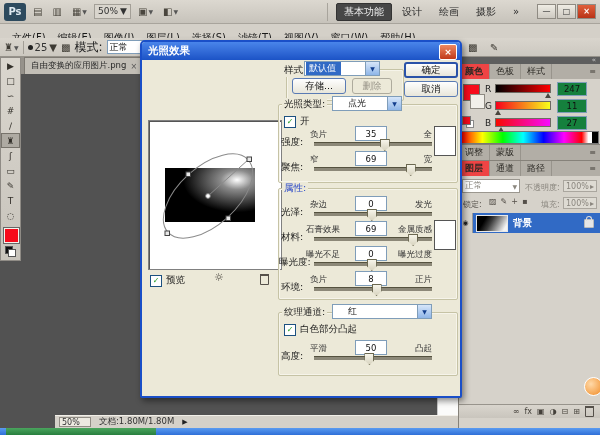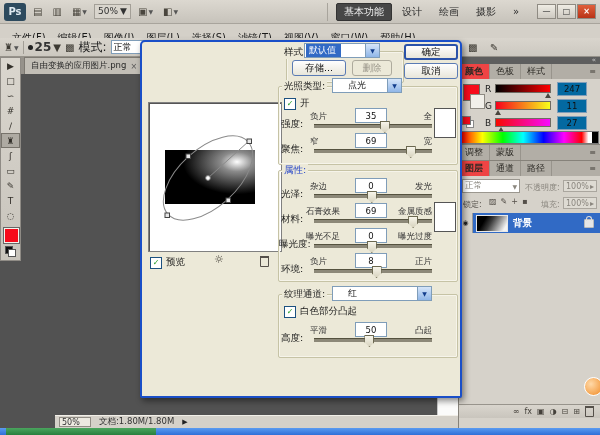--- a/index.html
+++ b/index.html
@@ -33,21 +33,21 @@
 
   
   .optionsbar{position:absolute;left:0;top:38px;width:600px;height:19px;
               background:linear-gradient(#d9d5cd,#ccc8c0);border-bottom:1px solid #96928a;
               display:flex;align-items:center;gap:4px;padding:0 4px;box-sizing:border-box;}
   .opticon{color:#3d3a33;font-size:10px;display:flex;align-items:center;gap:1px;}
   .opticon .dd{font-size:6px;color:#555;}
   .optsep{width:1px;height:13px;background:#a29e96;}
   .brushchip{display:flex;align-items:center;gap:2px;}
   .brushdot{width:5px;height:5px;border-radius:50%;background:#222;}
-  .brushsize{font-size:12px;color:#333;font-weight:bold;}
+  .brushsize{font-size:10px;color:#333;}
   .modelabel{font-size:12px;color:#222;}
   .modecombo{width:52px;height:14px;background:#fff;border:1px solid #7f9db9;font-size:9px;
              display:flex;align-items:center;justify-content:space-between;padding:0 2px;box-sizing:border-box;}
 
   
   .toolbar{position:absolute;left:0;top:57px;width:21px;height:204px;
            background:linear-gradient(180deg,#dad6ce,#c8c4bc);border:1px solid #8f8b85;
            box-sizing:border-box;z-index:3;}
   .tool{width:19px;height:15px;display:flex;align-items:center;justify-content:center;
         font-size:9px;color:#33302a;}
@@ -86,21 +86,21 @@
   .colorcontent{position:absolute;left:0;top:22px;width:100%;height:52px;background:#d6d2ca;}
   .fgbig{position:absolute;left:4px;top:5px;width:15px;height:15px;border:1px solid #6e6a62;}
   .bgoutline{position:absolute;left:11px;top:15px;width:13px;height:13px;border:1px solid #8e8a82;background:#f2f0ea;}
   .minifg{position:absolute;left:3px;top:37px;width:7px;height:7px;border:1px solid #777;}
   .miniwh{position:absolute;left:7px;top:41px;width:6px;height:6px;border:1px solid #888;background:#fff;}
   .crow{position:absolute;left:26px;height:13px;display:flex;align-items:center;}
   .clabel{width:10px;font-size:9px;color:#222;}
   .ctrack{position:relative;width:54px;height:7px;border:1px solid #6e6a62;}
   .cthumb{position:absolute;bottom:-6px;width:0;height:0;border-left:3px solid transparent;
           border-right:3px solid transparent;border-bottom:5px solid #4a463e;transform:translateX(-50%);}
-  .cval{margin-left:6px;width:28px;height:12px;background:#0369a1;border:1px solid #7f9db9;
+  .cval{margin-left:6px;width:28px;height:12px;background:#15803d;border:1px solid #7f9db9;
         font-size:8.5px;display:flex;align-items:center;justify-content:center;}
   .spectrum{position:absolute;left:2px;top:74px;width:136px;height:11px;border:1px solid #777;
             background:linear-gradient(90deg,#f00 0%,#ff0 15%,#0f0 30%,#0ff 45%,#00f 60%,#f0f 75%,#f00 88%,#fff 93%,#fff 100%);}
   .specblack{position:absolute;right:0;top:0;width:6px;height:100%;background:#000;}
   .layersbody{position:absolute;left:0;top:119px;width:100%;bottom:0;background:#d6d2ca;}
   .blendcombo{position:absolute;left:3px;top:3px;width:58px;height:14px;background:#fff;border:1px solid #9b978f;
               font-size:8.5px;color:#8a867e;display:flex;align-items:center;justify-content:space-between;
               padding:0 2px;box-sizing:border-box;}
   .graylbl{font-size:8px;color:#8a867e;}
   .valdis{position:absolute;width:34px;height:12px;border:1px solid #aaa69e;background:#dedbd3;
@@ -381,20 +381,21 @@
       </div>
     </div>
   </div>
 
   <div class="taskbar">
     <div class="taskgreen"></div>
   </div>
   <div class="floatdot"></div>
 
   <div class="dialog">
+    <div class="dtitle">光照效果</div>
     <div class="dclose">×</div>
 
     <div class="dbody">
 
       <div class="previewbox">
         <svg width="130" height="146" viewBox="0 0 130 146">
           <defs>
             <radialGradient id="glow" cx="0.80" cy="0.22" r="0.60">
               <stop offset="0" stop-color="#ffffff"></stop>
               <stop offset="0.30" stop-color="#8a8a8a"></stop>

